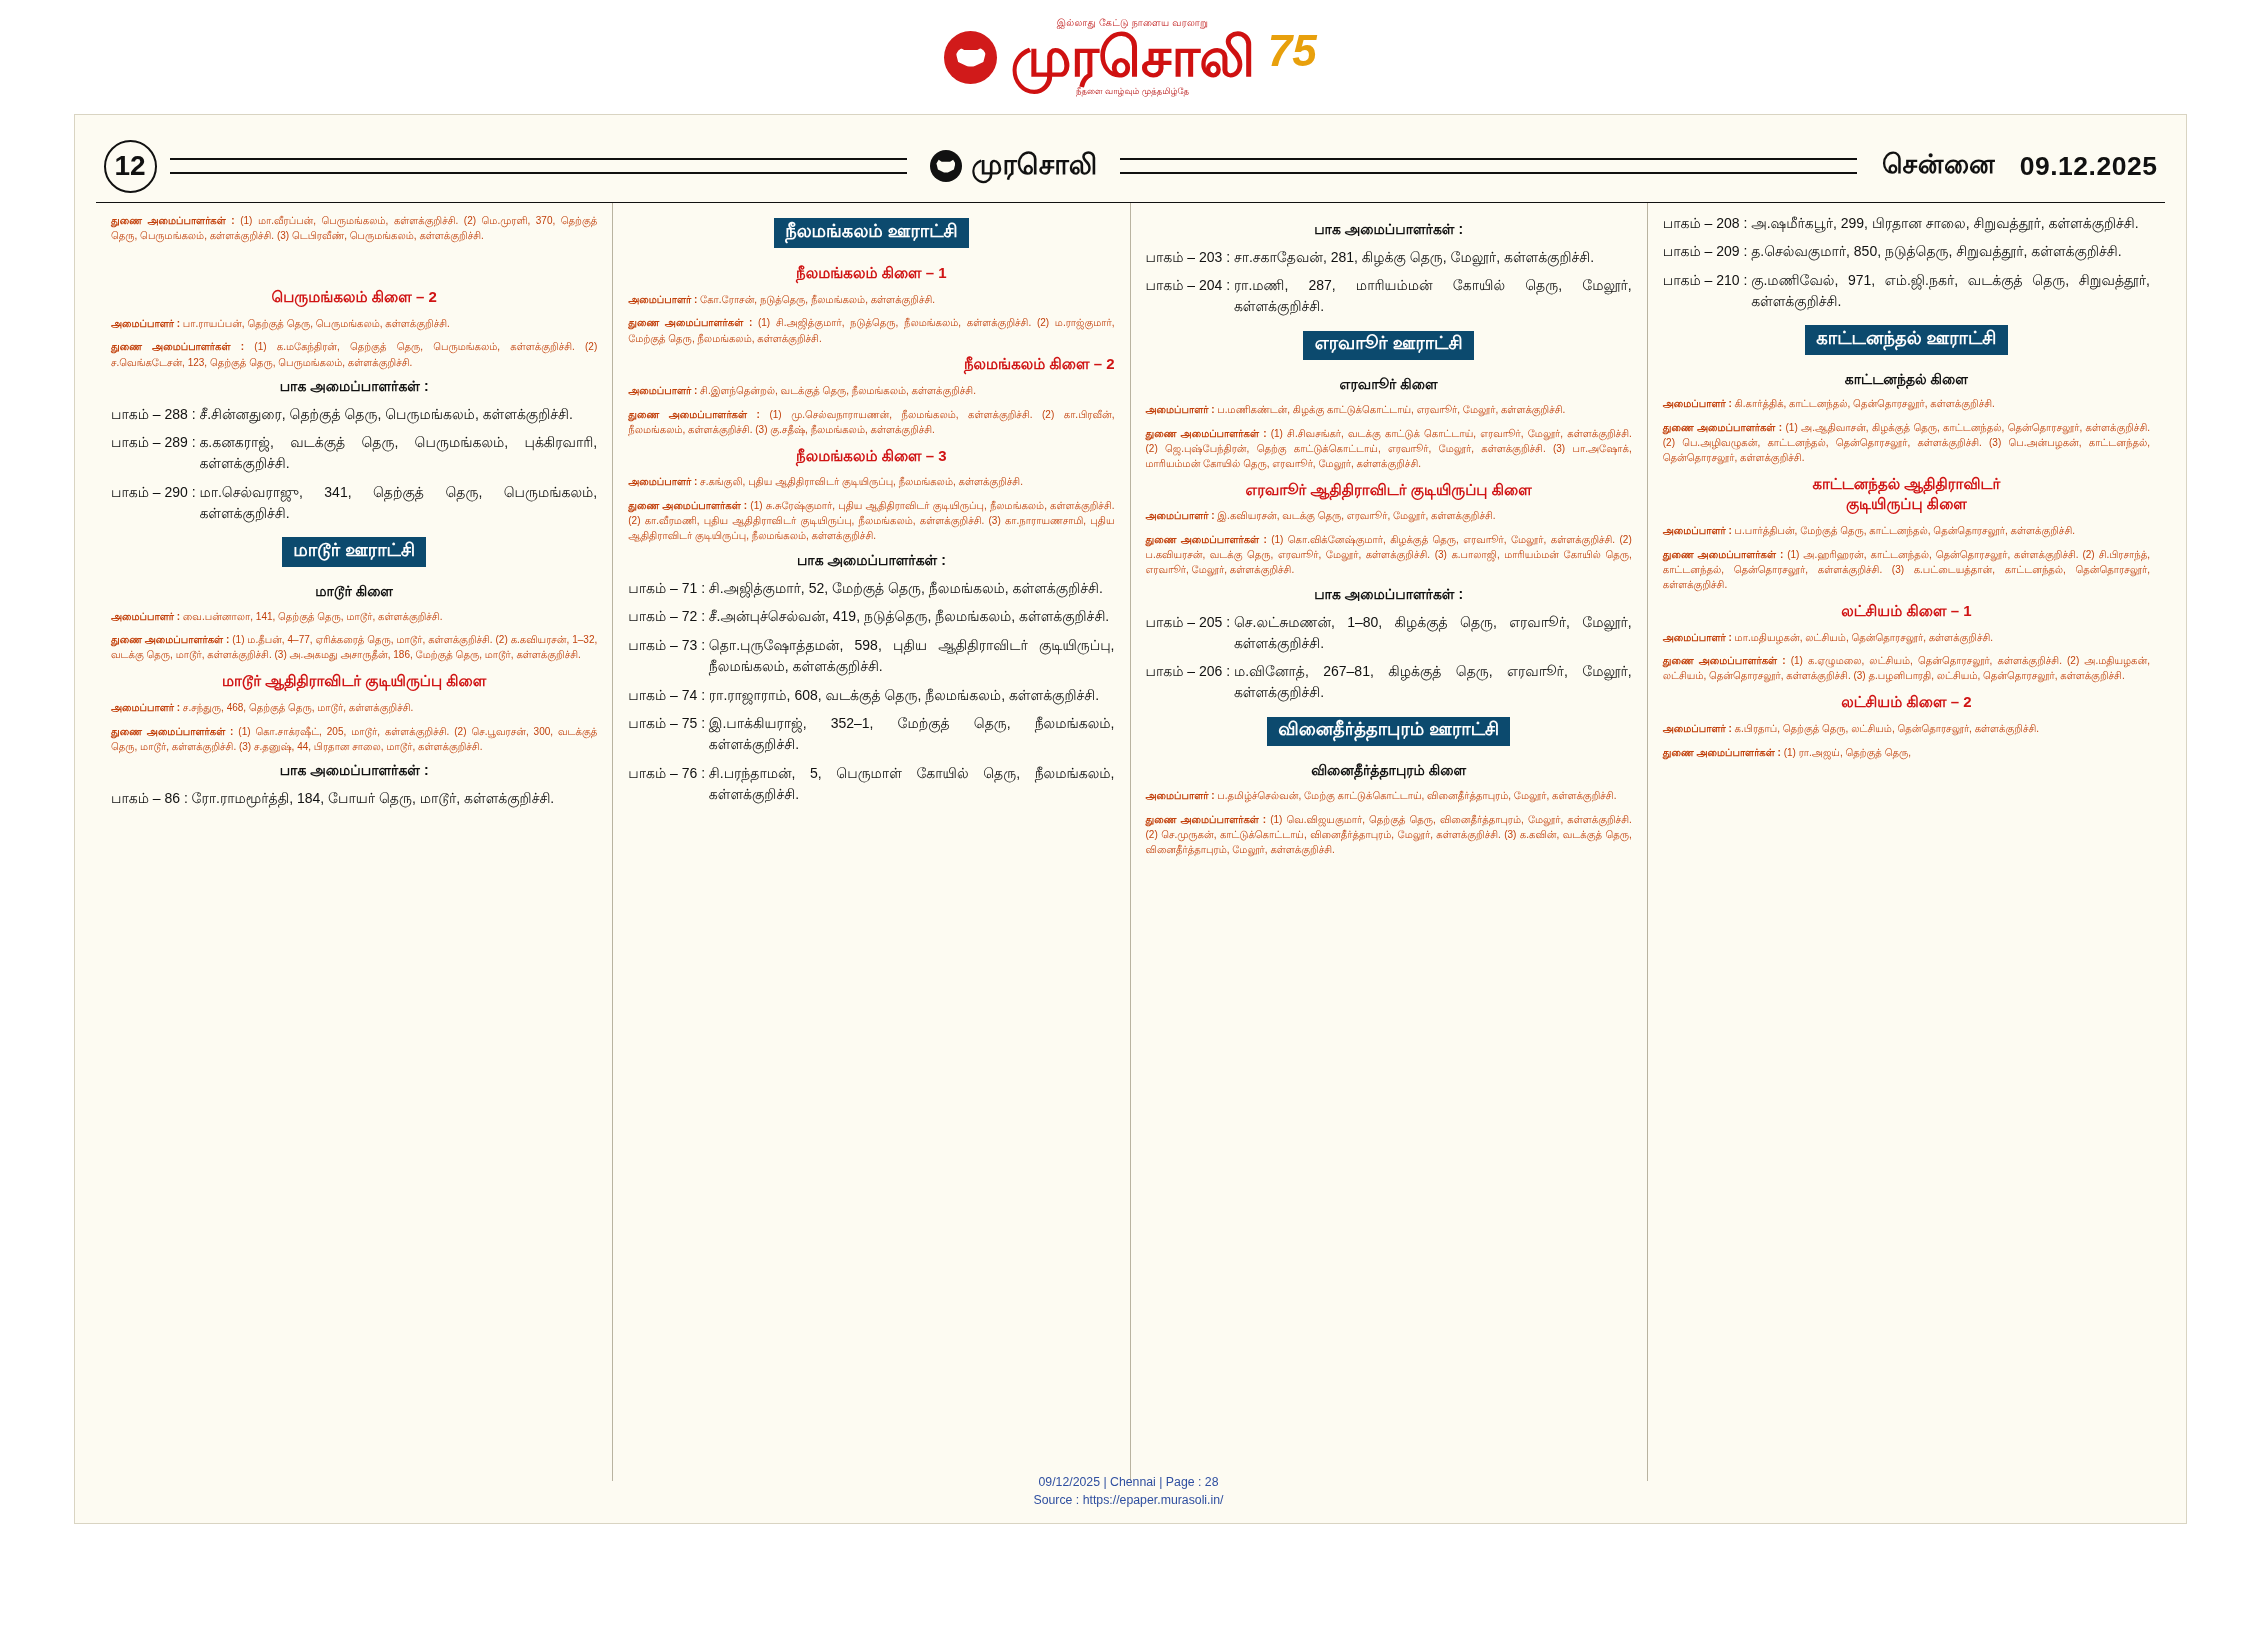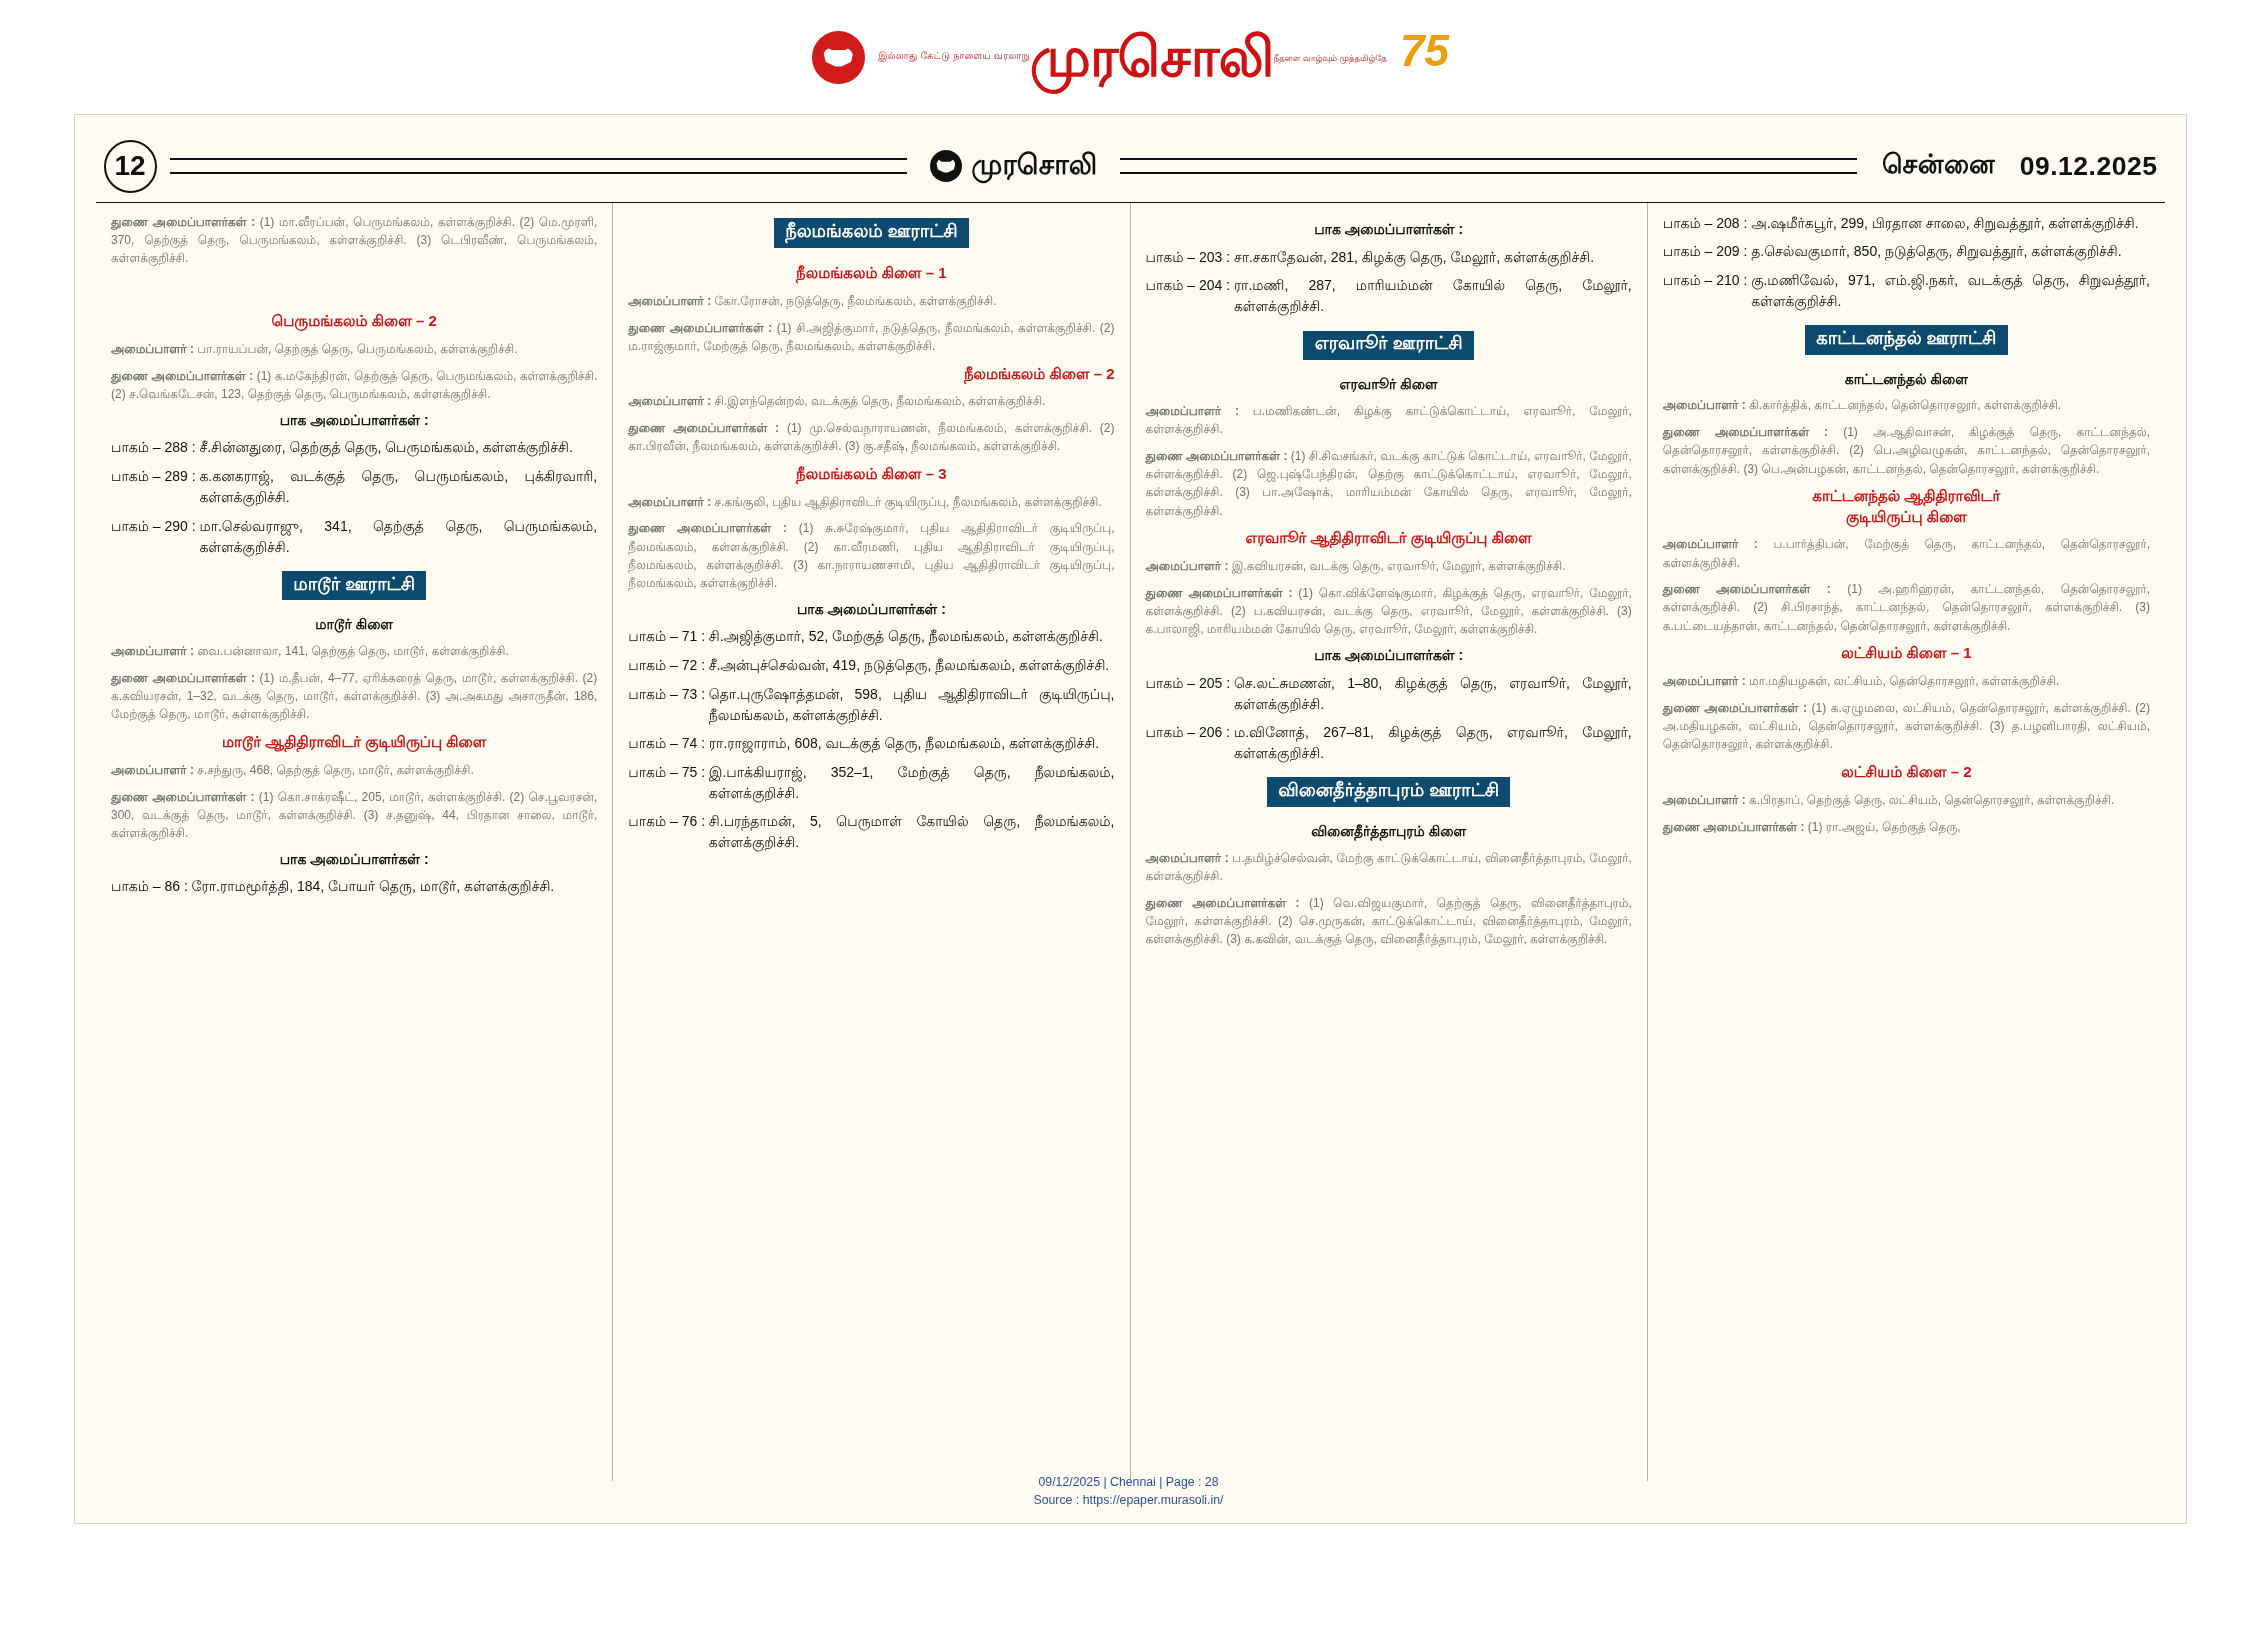--- a/index.html
+++ b/index.html
@@ -37,21 +37,21 @@
     content: "";
     position: absolute;
     left: 11.4px; top: 15px;
     width: 30px; height: 21px;
     background: #ffffff;
     border-radius: 50% 50% 45% 45%;
     clip-path: polygon(0% 35%, 12% 8%, 28% 22%, 72% 22%, 88% 8%, 100% 35%, 92% 78%, 60% 100%, 40% 100%, 8% 78%);
   }
   .masthead-text-wrap {
     display: flex;
-    flex-direction: row;
+    flex-direction: column;
     align-items: center;
     line-height: 1;
   }
   .masthead-small {
     font-size: 9.5px;
     color: #c01818;
     letter-spacing: 0.3px;
     margin-bottom: 1.9px;
   }
   .masthead-title {
@@ -140,23 +140,23 @@
   .col {
     flex: 1 1 25%;
     padding: 9.5px 15px 0 15px;
     box-sizing: border-box;
     border-right: 0.9px solid #b9b3a0;
     overflow: hidden;
   }
   .col:last-child { border-right: none; }
 
   .para {
-    font-size: 12px;
+    font-size: 10px;
     line-height: 1.52;
-    color: #737373;
+    color: #c2410c;
     text-align: justify;
     margin: 0 0 8.5px 0;
   }
   .para b { font-weight: bold; }
 
   .hdr-pink {
     display: inline-block;
     background: #0c4a6e;
     color: #ffffff;
     font-weight: bold;

